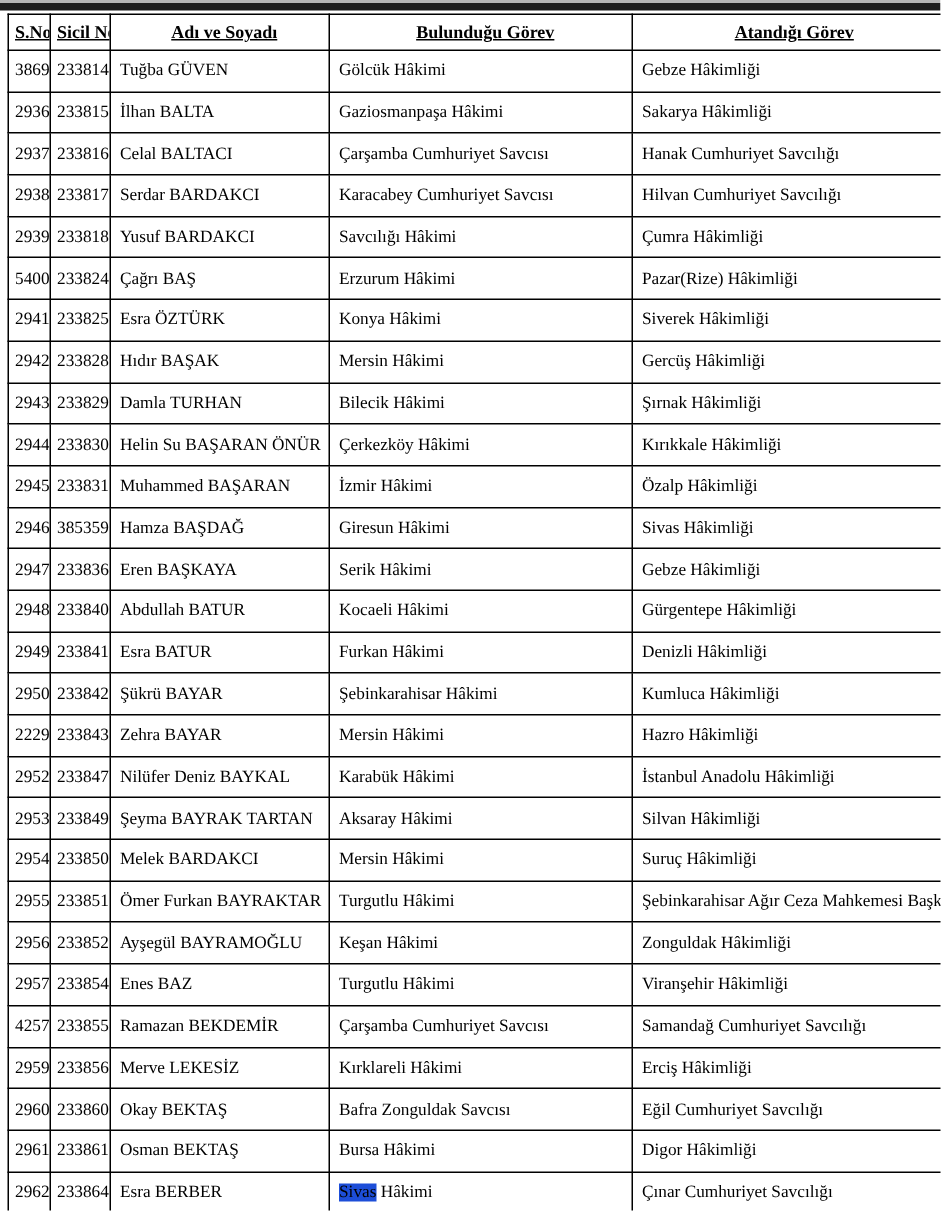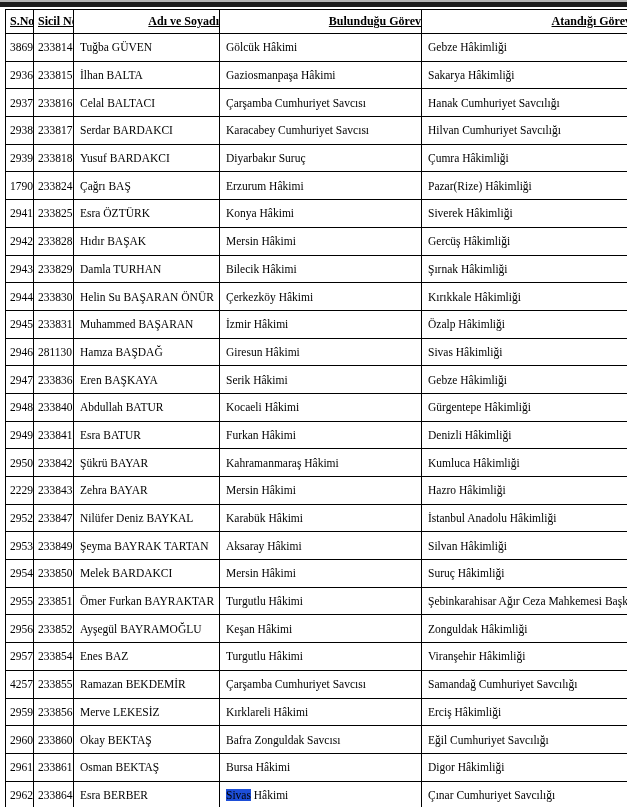--- a/index.html
+++ b/index.html
@@ -37,21 +37,21 @@
     overflow: hidden;
     white-space: nowrap;
   }
   .doc-table th:last-child, .doc-table td:last-child {
     border-right: none;
   }
   .doc-table th {
     height: 23px;
     font-size: 12px;
     font-weight: bold;
-    text-align: right;
+    text-align: center;
     text-decoration: underline;
     padding: 0 0 0 4px;
   }
   .doc-table td {
     height: 26.7px;
     font-size: 11.5px;
     padding: 0 2px 0 4px;
   }
   .doc-table td.c3, .doc-table td.c4, .doc-table td.c5,
   .doc-table th.c3, .doc-table th.c4, .doc-table th.c5 {
@@ -109,25 +109,25 @@
         <td class="c1">2938</td>
         <td class="c2">233817</td>
         <td class="c3">Serdar BARDAKCI</td>
         <td class="c4">Karacabey Cumhuriyet Savcısı</td>
         <td class="c5">Hilvan Cumhuriyet Savcılığı</td>
       </tr>
       <tr>
         <td class="c1">2939</td>
         <td class="c2">233818</td>
         <td class="c3">Yusuf BARDAKCI</td>
-        <td class="c4">Diyarbakır Suruç</td>
+        <td class="c4">Savcılığı Hâkimi</td>
         <td class="c5">Çumra Hâkimliği</td>
       </tr>
       <tr>
-        <td class="c1">1790</td>
+        <td class="c1">5400</td>
         <td class="c2">233824</td>
         <td class="c3">Çağrı BAŞ</td>
         <td class="c4">Erzurum Hâkimi</td>
         <td class="c5">Pazar(Rize) Hâkimliği</td>
       </tr>
       <tr>
         <td class="c1">2941</td>
         <td class="c2">233825</td>
         <td class="c3">Esra ÖZTÜRK</td>
         <td class="c4">Konya Hâkimi</td>
@@ -156,21 +156,21 @@
       </tr>
       <tr>
         <td class="c1">2945</td>
         <td class="c2">233831</td>
         <td class="c3">Muhammed BAŞARAN</td>
         <td class="c4">İzmir Hâkimi</td>
         <td class="c5">Özalp Hâkimliği</td>
       </tr>
       <tr>
         <td class="c1">2946</td>
-        <td class="c2">281130</td>
+        <td class="c2">385359</td>
         <td class="c3">Hamza BAŞDAĞ</td>
         <td class="c4">Giresun Hâkimi</td>
         <td class="c5">Sivas Hâkimliği</td>
       </tr>
       <tr>
         <td class="c1">2947</td>
         <td class="c2">233836</td>
         <td class="c3">Eren BAŞKAYA</td>
         <td class="c4">Serik Hâkimi</td>
         <td class="c5">Gebze Hâkimliği</td>
@@ -186,21 +186,21 @@
         <td class="c1">2949</td>
         <td class="c2">233841</td>
         <td class="c3">Esra BATUR</td>
         <td class="c4">Furkan Hâkimi</td>
         <td class="c5">Denizli Hâkimliği</td>
       </tr>
       <tr>
         <td class="c1">2950</td>
         <td class="c2">233842</td>
         <td class="c3">Şükrü BAYAR</td>
-        <td class="c4">Kahramanmaraş Hâkimi</td>
+        <td class="c4">Şebinkarahisar Hâkimi</td>
         <td class="c5">Kumluca Hâkimliği</td>
       </tr>
       <tr>
         <td class="c1">2229</td>
         <td class="c2">233843</td>
         <td class="c3">Zehra BAYAR</td>
         <td class="c4">Mersin Hâkimi</td>
         <td class="c5">Hazro Hâkimliği</td>
       </tr>
       <tr>

